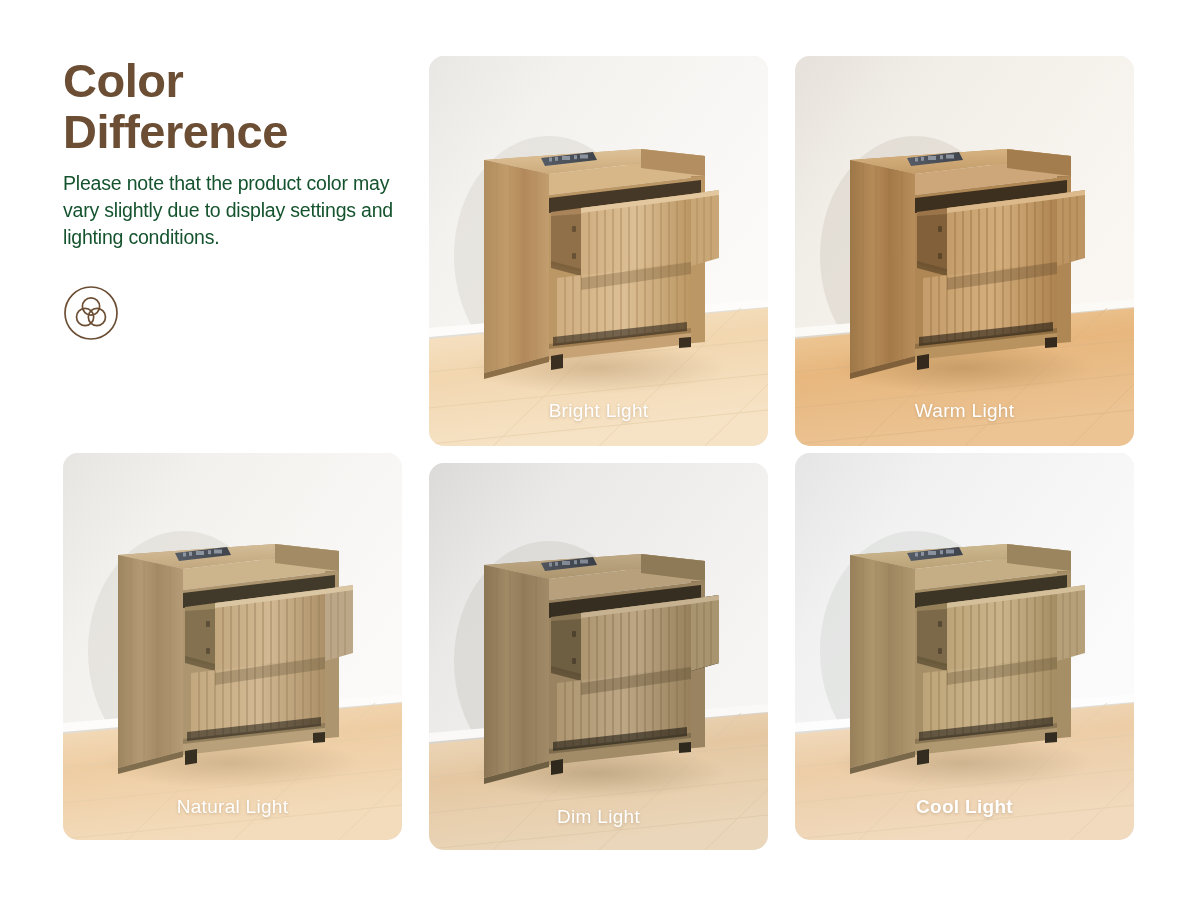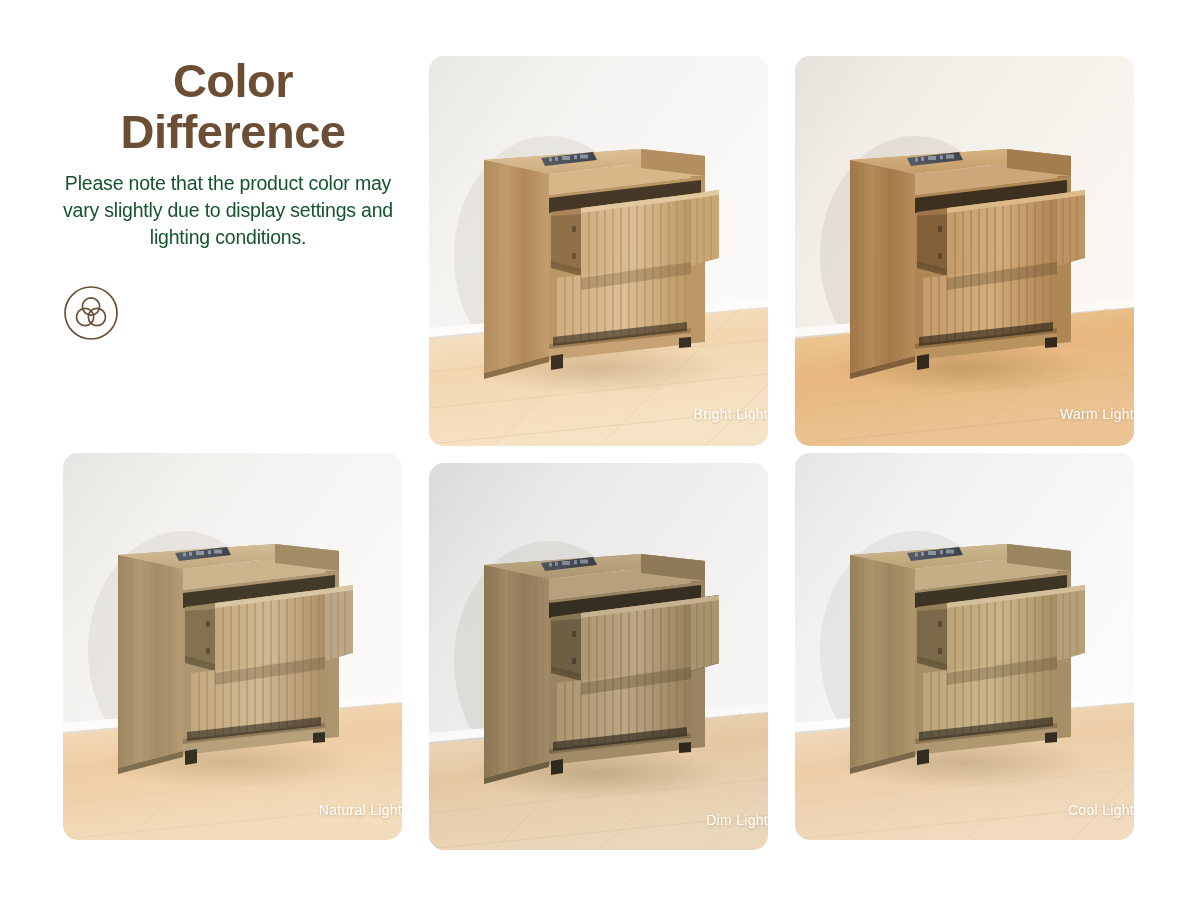--- a/index.html
+++ b/index.html
@@ -23,21 +23,20 @@
     left: 0; top: 0;
     width: 1200px; height: 900px;
   }
 
   
   .intro {
     position: absolute;
     left: 63px;
     top: 56px;
     width: 340px;
-    text-align: center;
   }
 
   .intro-title {
     font-size: 47px;
     line-height: 1.08;
     font-weight: bold;
     color: #6b4e33;
     letter-spacing: -0.5px;
     white-space: pre-line;
   }
@@ -63,35 +62,35 @@
     position: absolute;
     border-radius: 15px;
     overflow: hidden;
     background: #efeeec;
   }
 
   .tile-t1 { left: 429px;  top: 56px;  width: 339px; height: 390px; }
   .tile-t2 { left: 795px;  top: 56px;  width: 339px; height: 390px; }
   .tile-b1 { left: 63px;   top: 453px; width: 339px; height: 387px; }
   .tile-b2 { left: 429px;  top: 463px; width: 339px; height: 387px; }
-  .tile-b3 { left: 795px;  top: 453px; width: 339px; height: 387px; }
+  .tile-b3 { left: 795px;  top: 453px; width: 339px; height: 387px; font-weight: bold; }
 
   .tile-scene {
     position: absolute;
     left: 0; top: 0;
     width: 100%; height: 100%;
   }
 
   .tile-label {
     position: absolute;
     left: 0;
     bottom: 24px;
     width: 100%;
-    text-align: right;
-    font-size: 14px;
+    text-align: center;
+    font-size: 19px;
     color: #ffffff;
     letter-spacing: 0.3px;
     text-shadow: 0 1px 3px rgba(120, 90, 55, 0.30);
     z-index: 5;
     pointer-events: none;
   }
 
   .tile-b1 .tile-label,
   .tile-b2 .tile-label,
   .tile-b3 .tile-label { bottom: 22px; }

